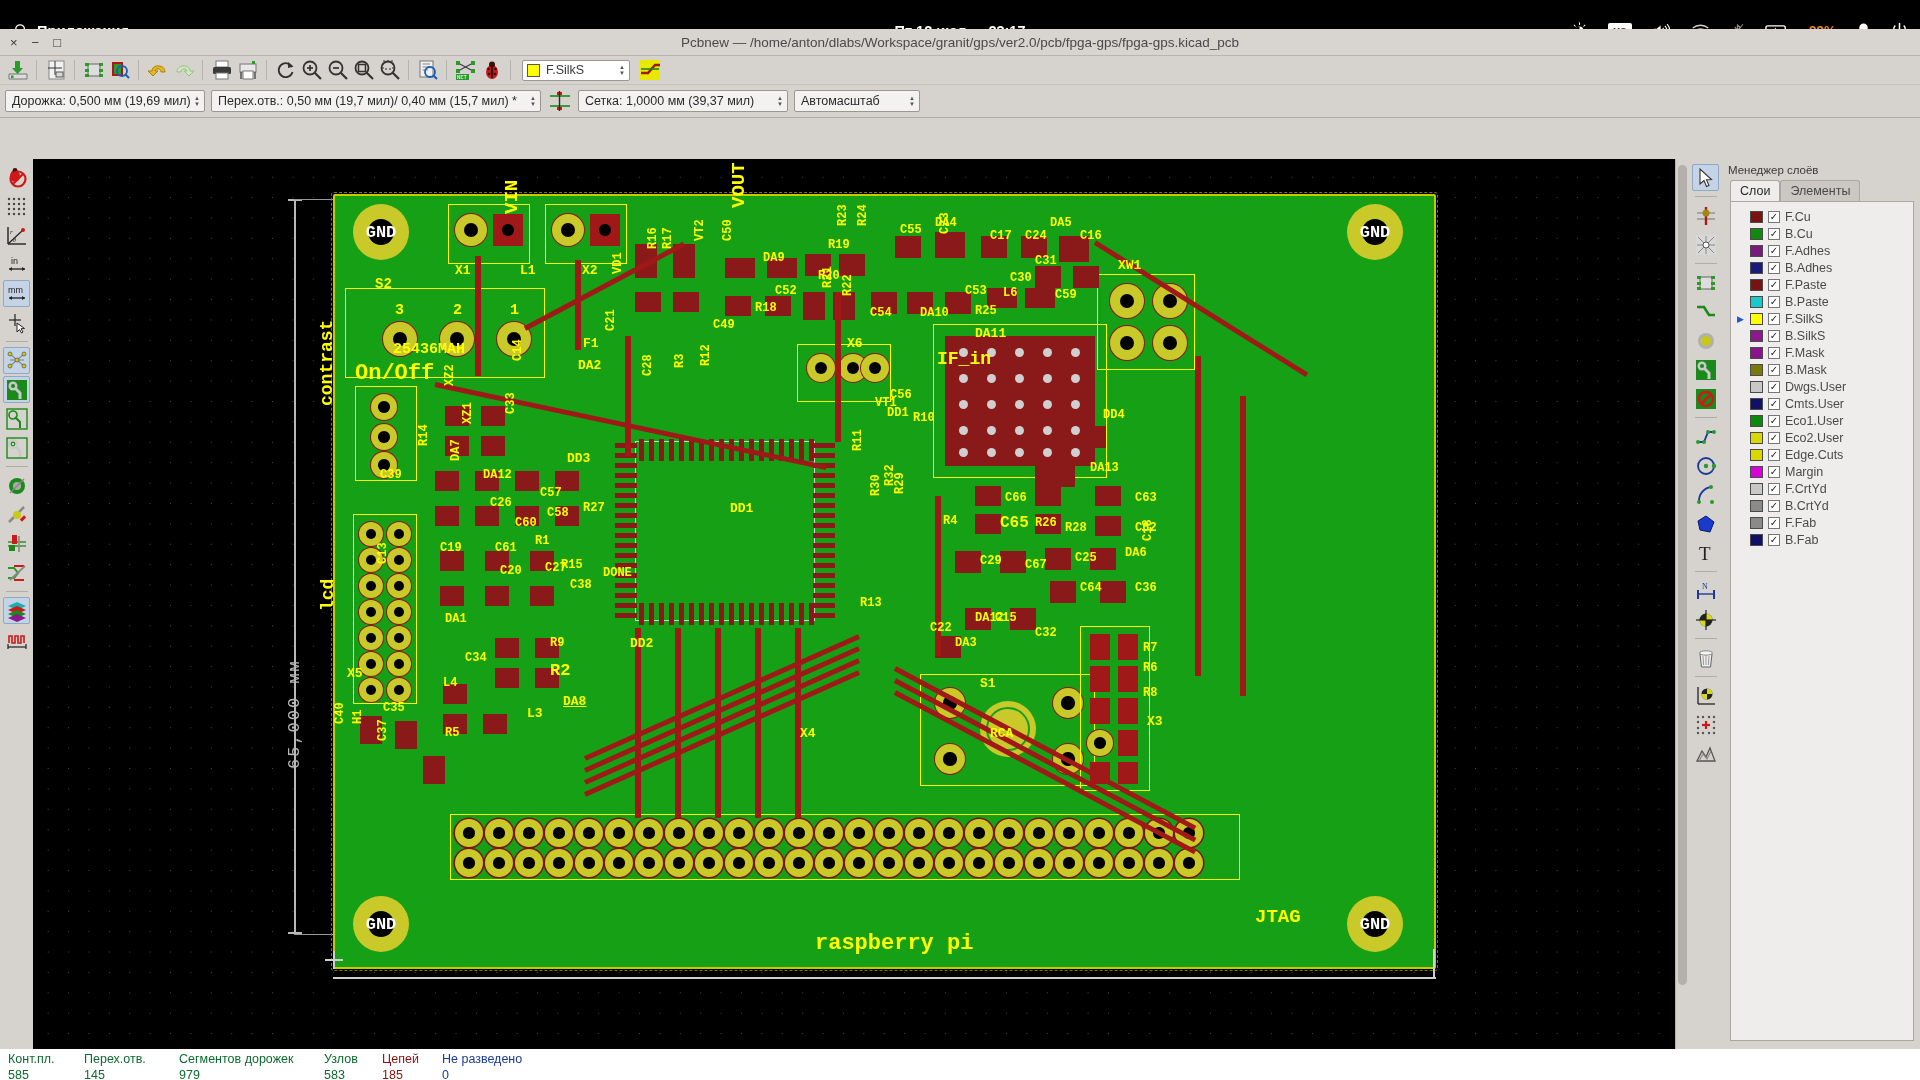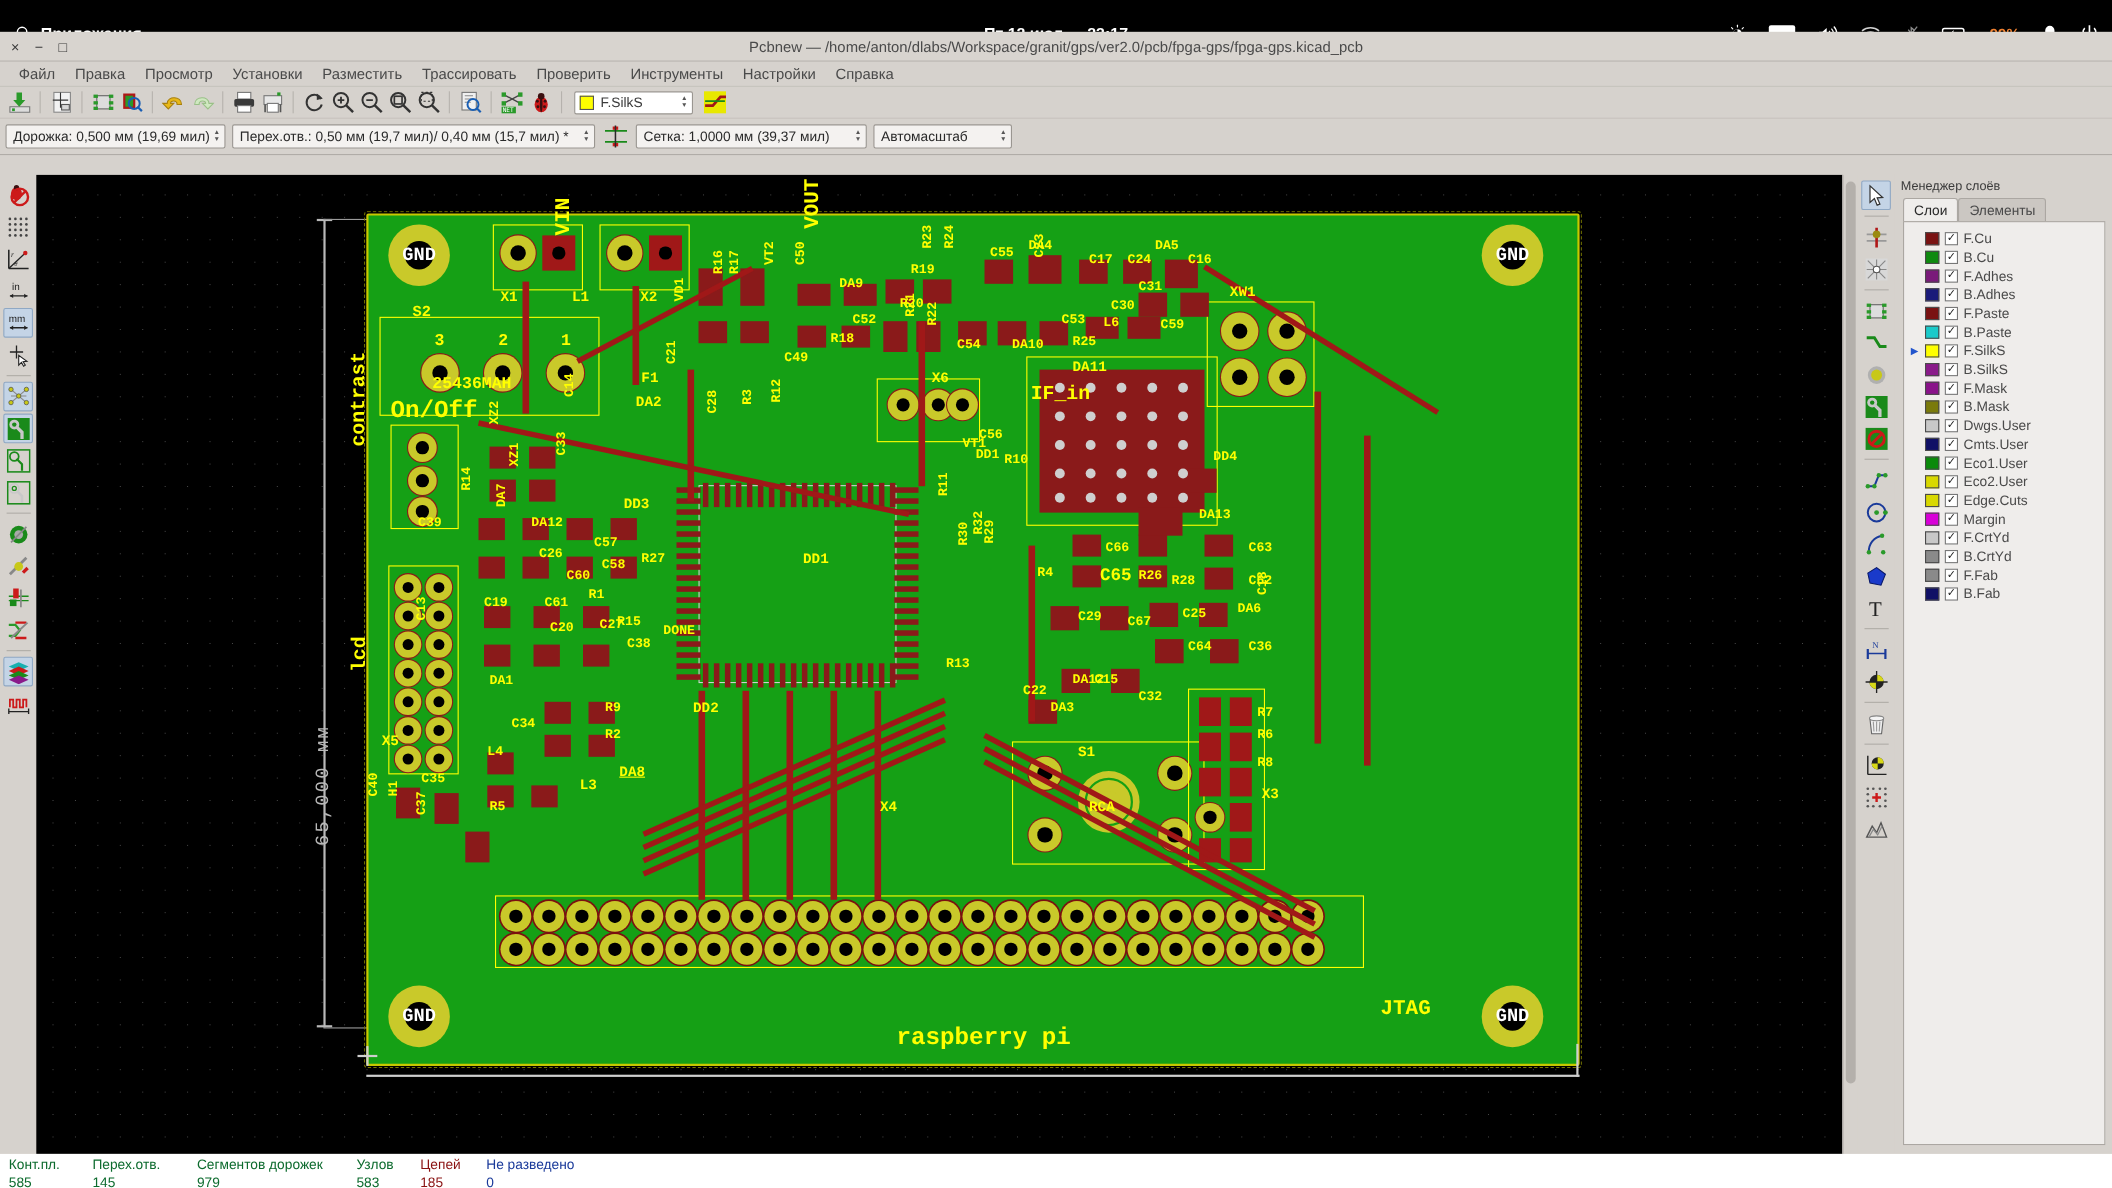--- a/index.html
+++ b/index.html
@@ -311,32 +311,20 @@
 
   <div class="titlebar">
     <div class="tb-left">
       <span class="tb-btn">×</span>
       <span class="tb-btn">−</span>
       <span class="tb-btn">□</span>
     </div>
     <div class="tb-title">Pcbnew — /home/anton/dlabs/Workspace/granit/gps/ver2.0/pcb/fpga-gps/fpga-gps.kicad_pcb</div>
   </div>
 
-  <div class="menubar">
-    <span class="mi">Файл</span>
-    <span class="mi">Правка</span>
-    <span class="mi">Просмотр</span>
-    <span class="mi">Установки</span>
-    <span class="mi">Разместить</span>
-    <span class="mi">Трассировать</span>
-    <span class="mi">Проверить</span>
-    <span class="mi">Инструменты</span>
-    <span class="mi">Настройки</span>
-    <span class="mi">Справка</span>
-  </div>
 
   <div class="toolbar1">
     <span class="tb-ico">
       <svg width="22" height="22" viewBox="0 0 22 22">
           <path d="M2 15h18v5H2z" fill="#dcdcdc" stroke="#777"></path>
           <path d="M8 2h5v7h3l-5.5 6L5 9h3z" fill="#2a9a2a"></path>
           <rect x="4" y="16.5" width="2.5" height="2.5" fill="#2a9a2a"></rect>
         </svg>
     </span>
     <span class="tb-sep"></span>
@@ -1221,21 +1209,21 @@
             <div class="silk" style="left: 160px; top: 345px; font-size: 12px;">C61</div>
             <div class="silk" style="left: 55px; top: 368px; font-size: 12px; transform-origin: left top; transform: rotate(-90deg) translateY(-100%);">C13</div>
             <div class="silk" style="left: 110px; top: 368px; font-size: 12px; margin-top: 48px;">DA1</div>
             <div class="silk" style="left: 165px; top: 368px; font-size: 12px;">C20</div>
             <div class="silk" style="left: 210px; top: 365px; font-size: 12px;">C27</div>
             <div class="silk" style="left: 235px; top: 382px; font-size: 12px;">C38</div>
             <div class="silk" style="left: 268px; top: 370px; font-size: 12px;">DONE</div>
             <div class="silk" style="left: 200px; top: 362px; font-size: 12px; padding-left: 26px;">R15</div>
             <div class="silk" style="left: 200px; top: 338px; font-size: 12px;">R1</div>
             <div class="silk" style="left: 215px; top: 440px; font-size: 12px;">R9</div>
-            <div class="silk" style="left: 215px; top: 465px; font-size: 12px;">R2</div>
+            <div class="silk" style="left: 215px; top: 465px; font-size: 17px;">R2</div>
             <div class="silk" style="left: 155px; top: 300px; font-size: 12px;">C26</div>
             <div class="silk" style="left: 205px; top: 290px; font-size: 12px;">C57</div>
             <div class="silk" style="left: 212px; top: 310px; font-size: 12px;">C58</div>
             <div class="silk" style="left: 180px; top: 320px; font-size: 12px;">C60</div>
             <div class="silk" style="left: 248px; top: 305px; font-size: 12px;">R27</div>
             <div class="silk" style="left: 130px; top: 455px; font-size: 12px;">C34</div>
             <div class="silk" style="left: 108px; top: 480px; font-size: 12px;">L4</div>
             <div class="silk" style="left: 48px; top: 505px; font-size: 12px;">C35</div>
             <div class="silk" style="left: 192px; top: 510px; font-size: 13px;">L3</div>
             <div class="silk" style="left: 228px; top: 498px; font-size: 13px; text-decoration: underline;">DA8</div>

